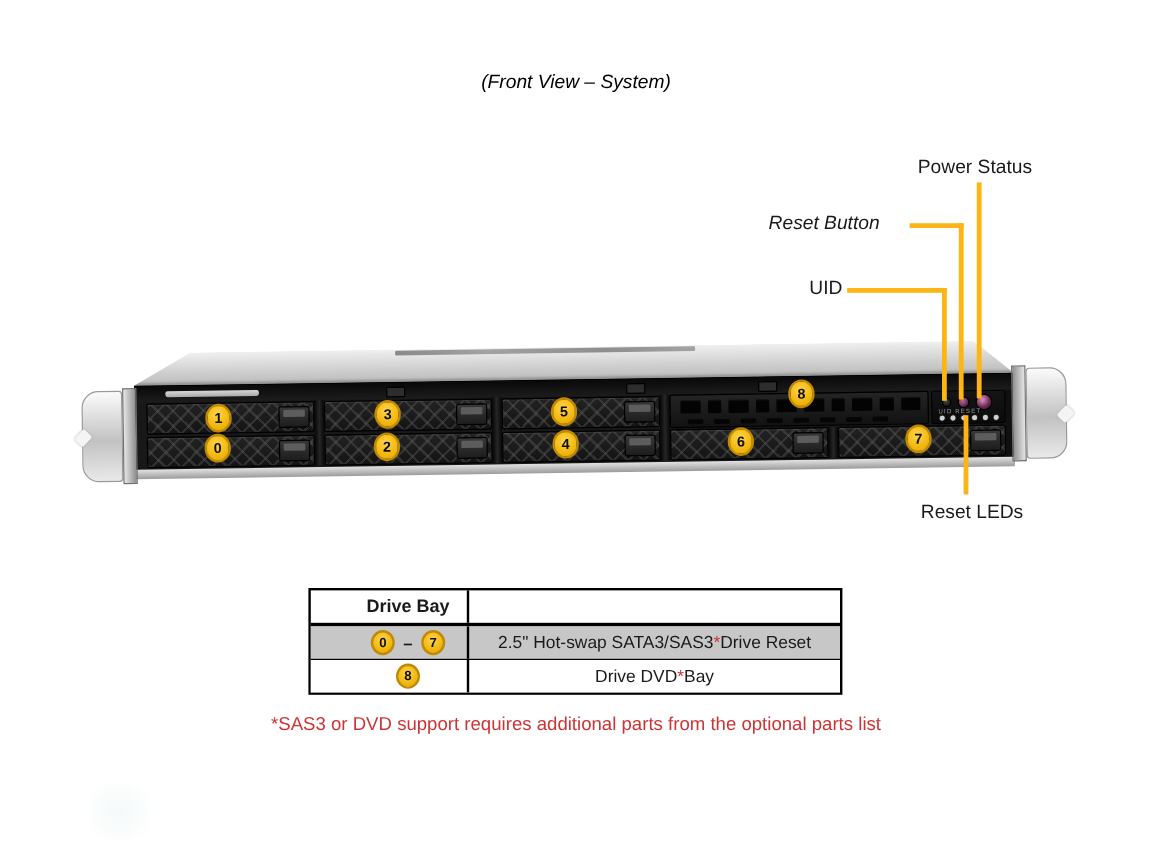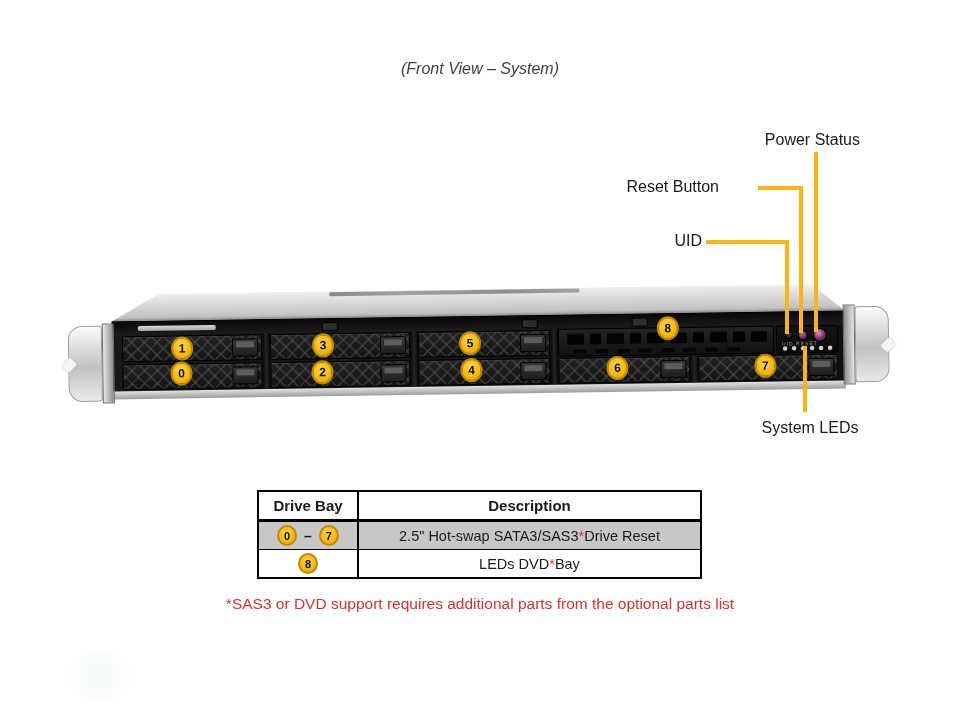--- a/index.html
+++ b/index.html
@@ -7,21 +7,21 @@
     width:960px;height:720px;position:relative;overflow:hidden;
     background:#ffffff;
     font-family:"Liberation Sans", sans-serif;
     color:#1a1a1a;
   }
   .abs{position:absolute;}
 
   
   .fig-title{
     top:60px;left:0;width:960px;text-align:center;
-    font-size:16px;font-style:italic;color:#404040;
+    font-size:16px;font-style:italic;color:#000000;
   }
 
   
   .chassis{
     left:112px;top:289px;width:733px;height:104px;
     transform:rotate(-0.85deg);transform-origin:50% 50%;
   }
   .lid{
     position:absolute;left:0;top:0;width:733px;height:27px;
     background:linear-gradient(#f0f0f0,#cfcfcf 60%,#bcbcbc);
@@ -130,21 +130,21 @@
 
   
   .dtable{
     position:absolute;left:257px;top:490px;width:445px;
     border:2px solid #000;box-sizing:border-box;background:#fff;
   }
   .dt-row{display:flex;align-items:stretch;}
   .dt-head{height:27px;font-weight:bold;font-size:15px;border-bottom:3px solid #000;}
   .dt-r1{height:27px;background:#c7c7c7;border-bottom:1px solid #000;font-size:14.5px;}
   .dt-r2{height:27px;background:#ffffff;font-size:14.5px;}
-  .dt-c1{width:100px;border-right:2px solid #000;display:flex;align-items:center;justify-content:center;gap:7px;box-sizing:border-box;}
+  .dt-c1{width:100px;border-right:2px solid #000;display:flex;align-items:center;justify-content:center;gap:7px;box-sizing:border-box;margin-left:32px;}
   .dt-c2{flex:1;display:flex;align-items:center;justify-content:center;}
   .tbadge{
     width:20px;height:21px;border-radius:50%;flex:none;
     background:radial-gradient(circle at 45% 35%, #ffd44e 0%, #f3ba12 55%, #e2a304 100%);
     border:2px solid #c08a05;box-sizing:border-box;
     display:flex;align-items:center;justify-content:center;
     font-size:11px;font-weight:bold;color:#111;
   }
   .dash{font-weight:bold;font-size:14px;}
   .red{color:#cf3434;}
@@ -274,47 +274,46 @@
 </div>
 
 <div class="abs cline" style="left:814px;top:152px;width:4px;height:180px;"></div>
 <div class="abs cline" style="left:758px;top:186px;width:45px;height:4px;"></div>
 <div class="abs cline" style="left:799px;top:186px;width:4px;height:147px;"></div>
 <div class="abs cline" style="left:706px;top:240px;width:83px;height:4px;"></div>
 <div class="abs cline" style="left:785px;top:240px;width:4px;height:94px;"></div>
 <div class="abs cline" style="left:803px;top:346px;width:4px;height:66px;"></div>
 
 <div class="abs clabel" style="left:700px;top:131px;width:160px;text-align:right;">Power Status</div>
-<div class="abs clabel" style="left:564px;top:178px;width:155px;text-align:right;">Reset Button</div>
+<div class="abs clabel" style="left:578px;top:178px;width:155px;text-align:right;font-style:italic;">Reset Button</div>
 <div class="abs clabel" style="left:602px;top:232px;width:100px;text-align:right;">UID</div>
-<div class="abs clabel" style="left:730px;top:419px;width:160px;text-align:center;">System LEDs</div>
+<div class="abs clabel" style="left:730px;top:419px;width:160px;text-align:center;">Reset LEDs</div>
 
 <div class="dtable">
   <div class="dt-row dt-head">
     <div class="dt-c1">Drive Bay</div>
-    <div class="dt-c2">Description</div>
   </div>
   <div class="dt-row dt-r1">
     <div class="dt-c1">
       <span class="tbadge">0</span>
       <span class="dash">–</span>
       <span class="tbadge">7</span>
     </div>
     <div class="dt-c2">
       <span>2.5" Hot-swap SATA3/SAS3</span>
         <span class="red">*</span>
         <span> Drive Reset</span>
     </div>
   </div>
   <div class="dt-row dt-r2">
     <div class="dt-c1">
       <span class="tbadge">8</span>
     </div>
     <div class="dt-c2">
-      <span>LEDs DVD</span>
+      <span>Drive DVD</span>
         <span class="red">*</span>
         <span> Bay</span>
     </div>
   </div>
 </div>
 
 <div class="abs footnote">*SAS3 or DVD support requires additional parts from the optional parts list</div>
 
 <div class="abs smudge"></div>
 

